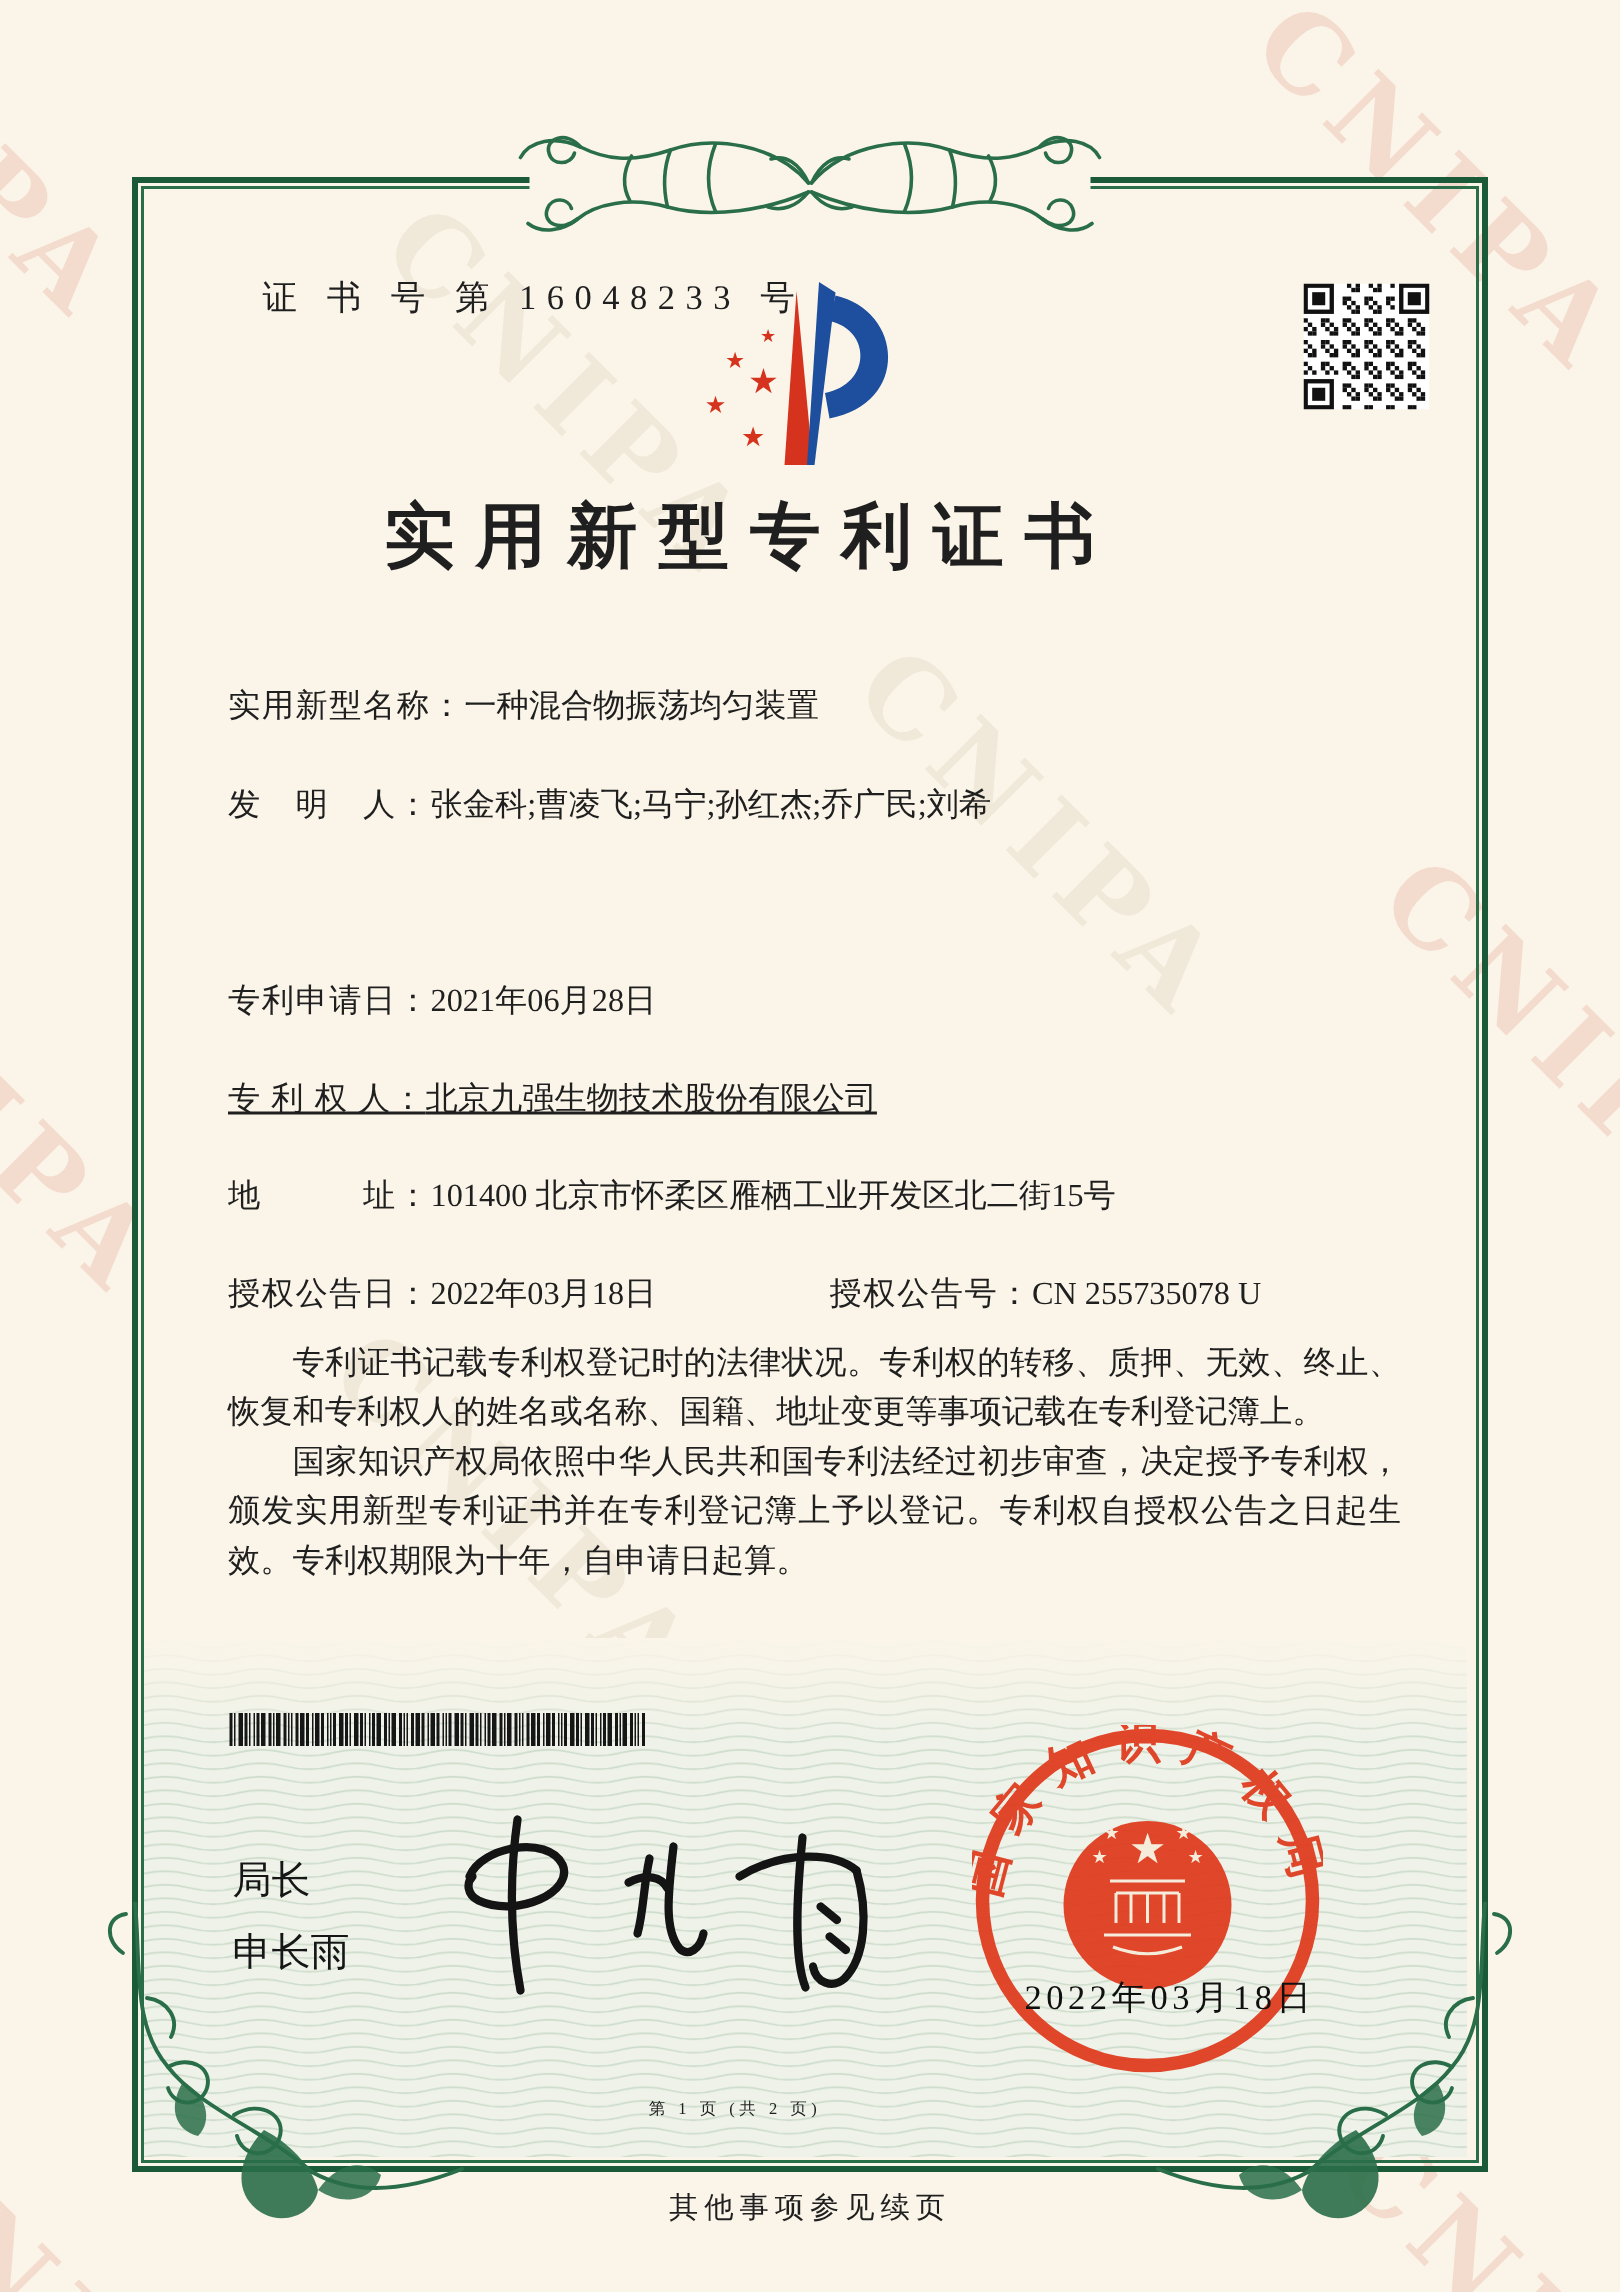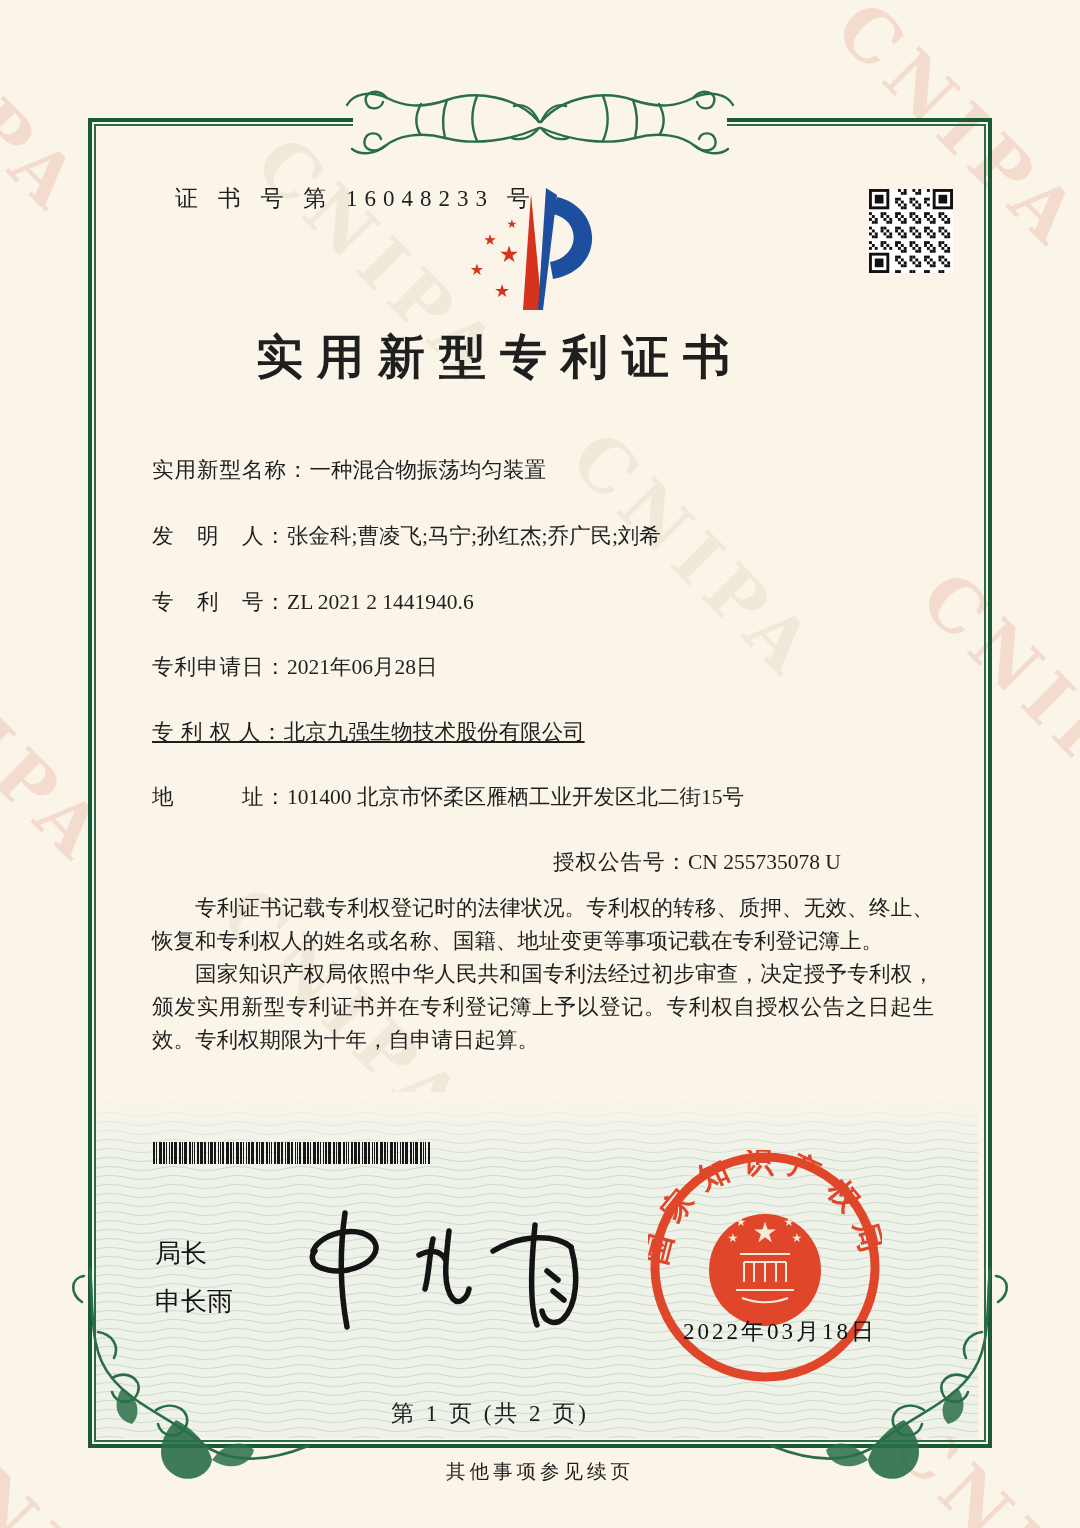--- a/index.html
+++ b/index.html
@@ -27,21 +27,21 @@
   .field .lab{letter-spacing:1px;}
   .body-text{position:absolute;left:152px;top:892px;width:782px;font-size:21.5px;
              line-height:33px;text-align:justify;z-index:3;}
   .body-text p{margin:0;text-indent:2em;}
   .barcode{position:absolute;left:153px;top:1142px;height:22px;display:flex;align-items:stretch;z-index:3;}
   .barcode .bar{background:#161616;}
   .sig-label{position:absolute;left:155px;font-size:26px;z-index:4;
              font-family:"Liberation Sans","DejaVu Sans",sans-serif;font-weight:500;color:#161616;}
   .seal-date{position:absolute;left:655px;top:1316px;width:250px;text-align:center;font-size:23px;
              letter-spacing:3px;color:#101010;z-index:6;}
-  .page-info{position:absolute;left:0;top:1398px;width:980px;text-align:center;font-size:23px;
+  .page-info{position:absolute;left:0;top:1398px;width:980px;text-align:center;font-size:11px;
              letter-spacing:3px;z-index:3;}
   .cont-note{position:absolute;left:0;top:1458px;width:1080px;text-align:center;font-size:19.5px;
              letter-spacing:4px;z-index:3;}
   svg{display:block;}
 </style>
 </head>
 <body>
 
 <div class="page">
 
@@ -359,31 +359,31 @@
     </svg>
 
   <div class="title">实用新型专利证书</div>
 
   <div class="field" style="top:521px;">
     <span class="lab">发　明　人：</span><span>张金科;曹凌飞;马宁;孙红杰;乔广民;刘希</span>
   </div>
   <div class="field" style="top:455px;">
     <span class="lab">实用新型名称：</span><span>一种混合物振荡均匀装置</span>
   </div>
-  <div class="field" style="top:587px;">
-    <span class="lab">专　利　号：</span><span>ZL 2021 2 1441940.6</span>
-  </div>
   <div class="field" style="top:652px;">
     <span class="lab">专利申请日：</span><span>2021年06月28日</span>
   </div>
   <div class="field" style="top:717px;text-decoration:underline;">
     <span class="lab">专 利 权 人：</span><span>北京九强生物技术股份有限公司</span>
   </div>
   <div class="field" style="top:782px;">
     <span class="lab">地　　　址：</span><span>101400 北京市怀柔区雁栖工业开发区北二街15号</span>
+  </div>
+  <div class="field" style="top:847px;">
+    <span class="lab">授权公告日：</span><span>2022年03月18日</span>
   </div>
   <div class="field" style="top:847px;left:553px;">
     <span class="lab">授权公告号：</span><span>CN 255735078 U</span>
   </div>
 
   <div class="body-text">
     <p>专利证书记载专利权登记时的法律状况。专利权的转移、质押、无效、终止、恢复和专利权人的姓名或名称、国籍、地址变更等事项记载在专利登记簿上。</p>
     <p>国家知识产权局依照中华人民共和国专利法经过初步审查，决定授予专利权，颁发实用新型专利证书并在专利登记簿上予以登记。专利权自授权公告之日起生效。专利权期限为十年，自申请日起算。</p>
   </div>
 

